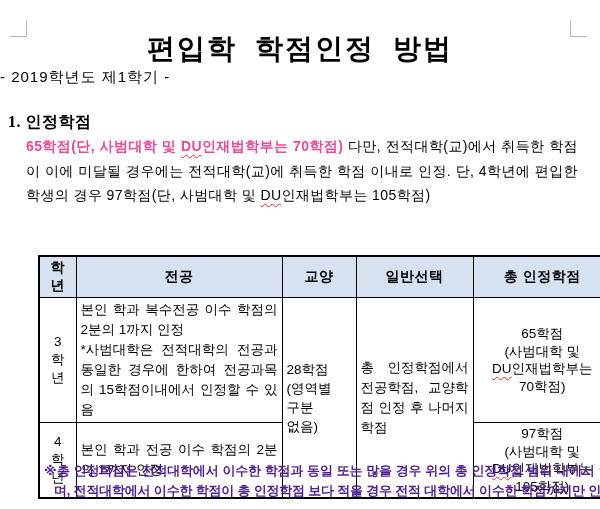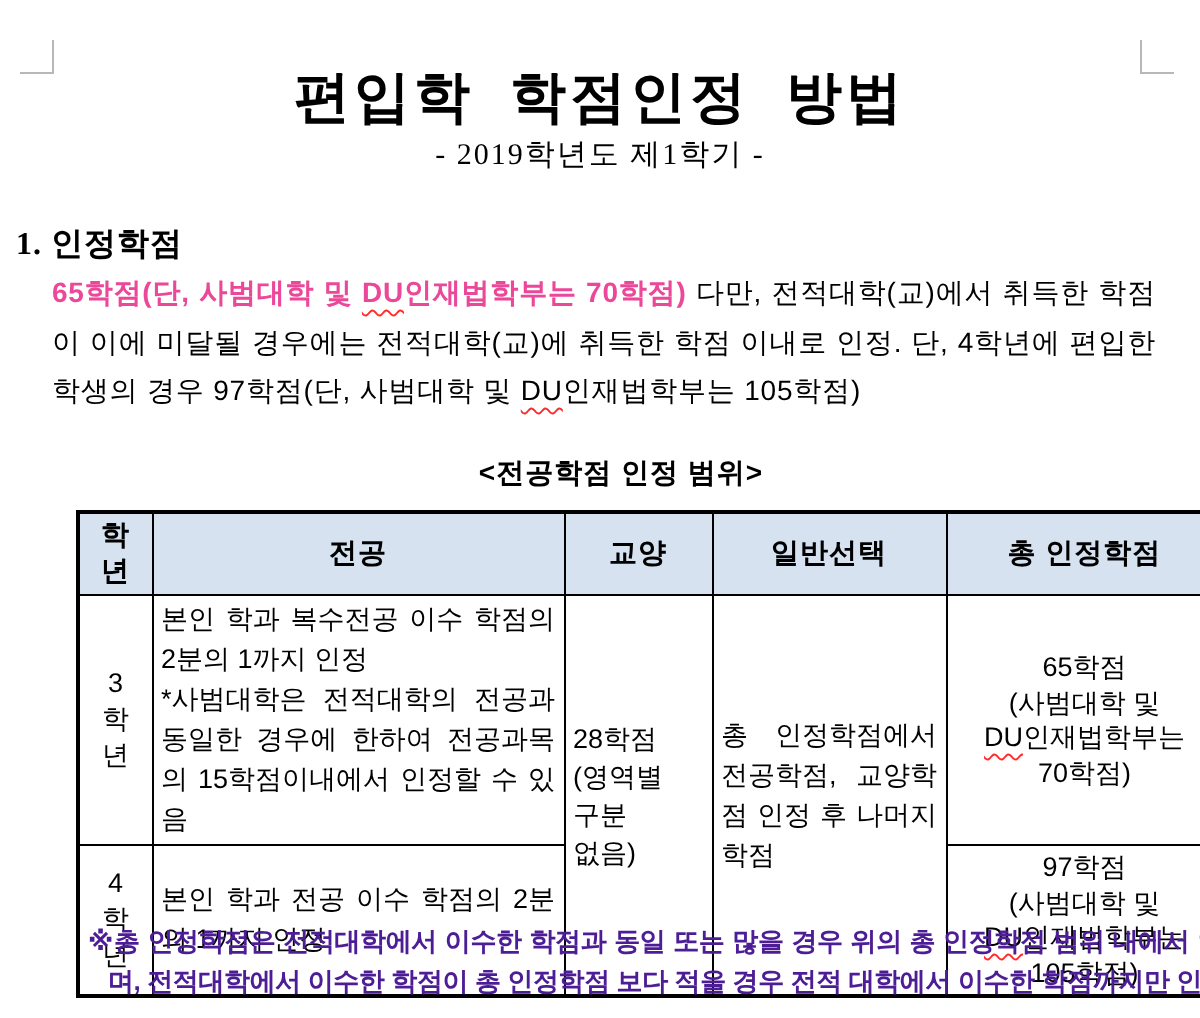--- a/index.html
+++ b/index.html
@@ -7,22 +7,22 @@
         font-family:"Liberation Sans","DejaVu Sans",sans-serif;color:#000;}
 
   
   .corner{position:absolute;width:16px;height:16px;}
   .corner.tl{left:10px;top:20px;border-right:1px solid #b8b8b8;border-bottom:1px solid #b8b8b8;}
   .corner.tr{left:570px;top:20px;border-left:1px solid #b8b8b8;border-bottom:1px solid #b8b8b8;}
 
   .doc-title{position:absolute;left:0;top:30px;width:600px;text-align:center;
              font-family:"Liberation Serif","DejaVu Serif",serif;
              font-size:28px;font-weight:bold;letter-spacing:2px;word-spacing:9px;}
-  .doc-subtitle{position:absolute;left:0;top:68px;width:600px;text-align:center;
-             font-family:Liberation Serif, serif;
+  .doc-subtitle{position:absolute;left:0;top:68px;width:600px;text-align:left;
+             font-family:Liberation Sans, sans-serif;
              font-size:15px;letter-spacing:1px;}
 
   .sec-heading{position:absolute;left:8px;top:112px;font-size:16px;font-weight:bold;letter-spacing:0.5px;font-family:Liberation Serif, serif;}
 
   .para{position:absolute;left:26px;top:134px;width:552px;font-size:14px;line-height:24.5px;
         text-align:justify;letter-spacing:0.4px;}
   .red{color:#ec4899;font-weight:bold;}
   .wavy{text-decoration:underline wavy #ff2a2a;text-decoration-thickness:1px;
         text-underline-offset:3px;text-decoration-skip-ink:none;}
 
@@ -56,21 +56,20 @@
 
   <div class="doc-title">편입학 학점인정 방법</div>
   <div class="doc-subtitle">- 2019학년도 제1학기 -</div>
 
   <div class="sec-heading">1. 인정학점</div>
 
   <div class="para">
     <span class="red">65학점(단, 사범대학 및 </span><span class="red wavy">DU</span><span class="red">인재법학부는 70학점)</span><span> 다만, 전적대학(교)에서 취득한 학점이 이에 미달될 경우에는 전적대학(교)에 취득한 학점 이내로 인정. 단, 4학년에 편입한 학생의 경우 97학점(단, 사범대학 및 </span><span class="wavy">DU</span><span>인재법학부는 105학점)</span>
   </div>
 
-  <div class="tbl-caption">&lt;전공학점 인정 범위&gt;</div>
 
   <table class="credits">
     <colgroup>
       <col style="width:37px">
         <col style="width:206px">
         <col style="width:74px">
         <col style="width:117px">
         <col style="width:139px">
     </colgroup>
     <tbody>

